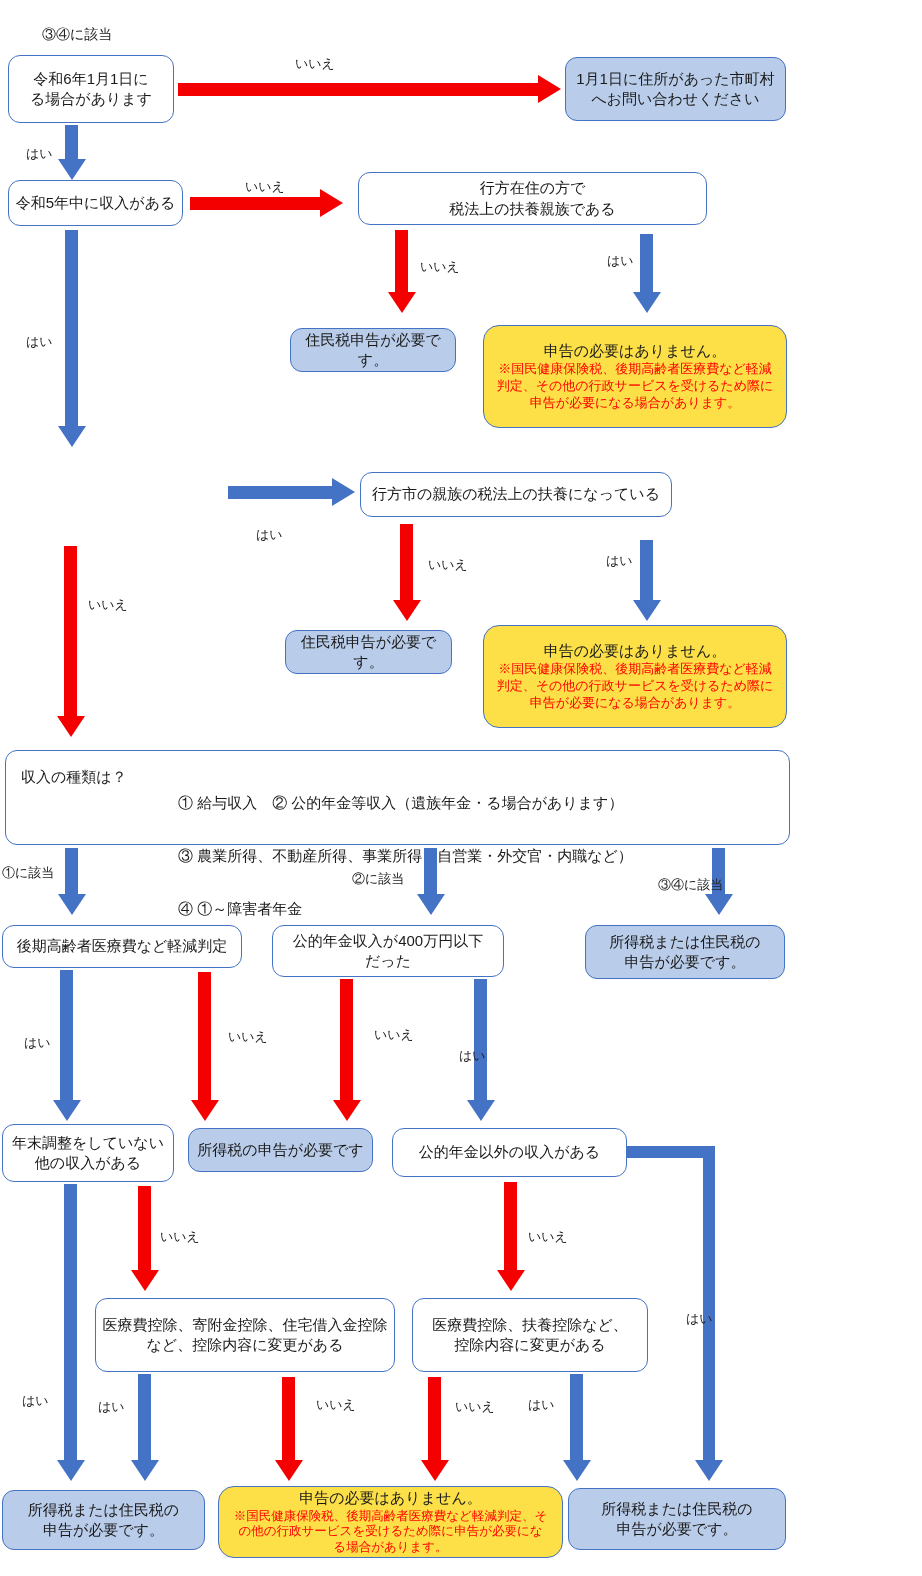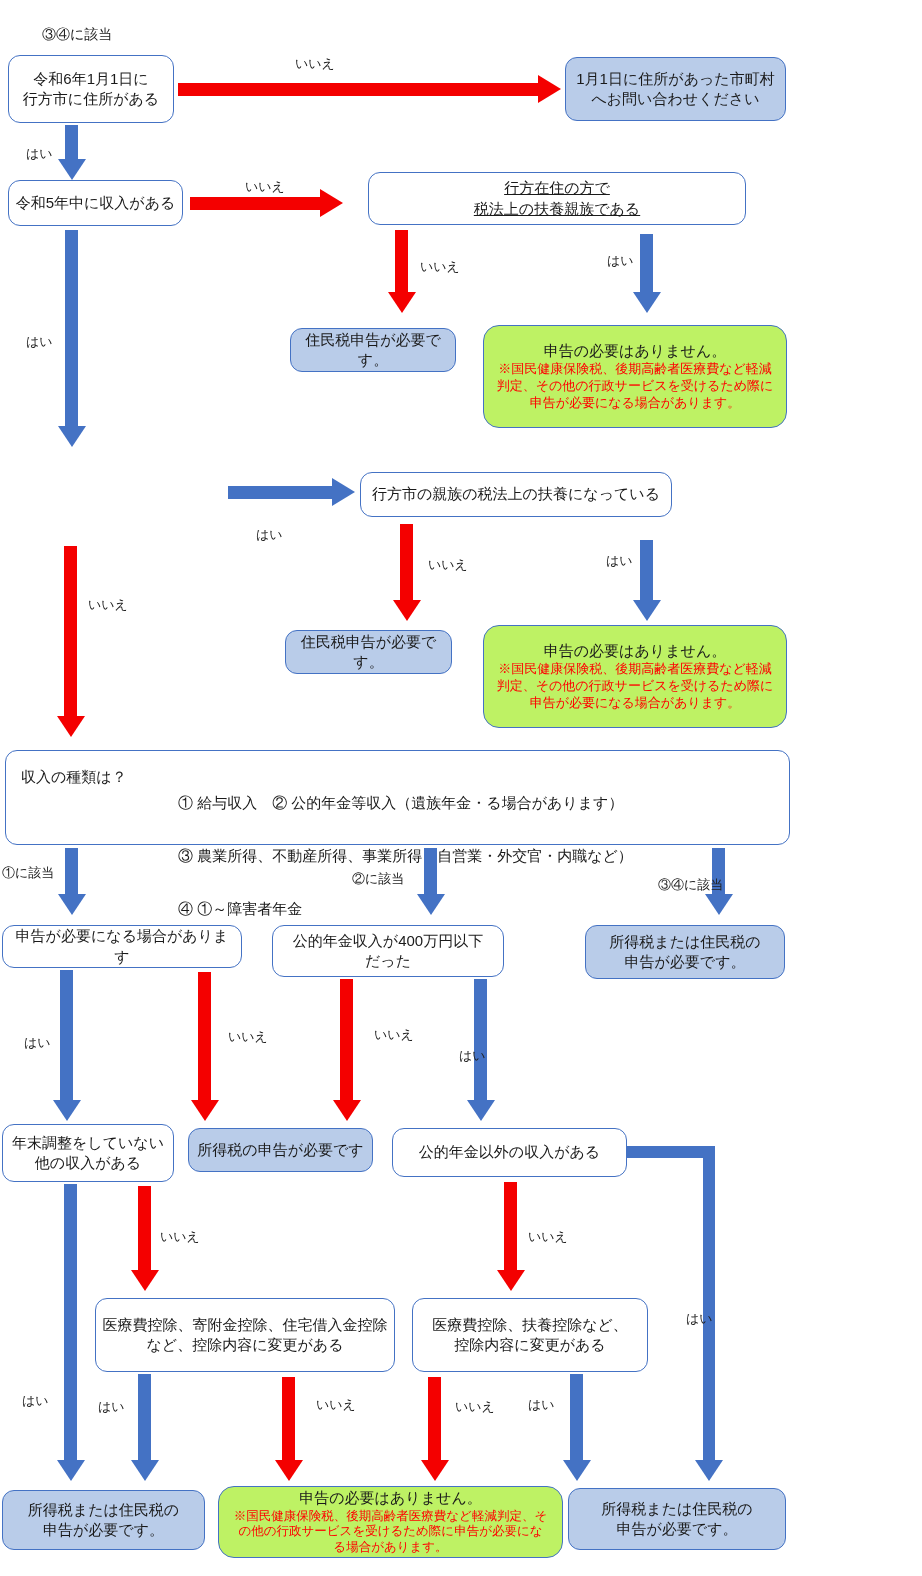--- a/index.html
+++ b/index.html
@@ -3,21 +3,21 @@
 <meta charset="utf-8">
 <style>
   html,body{margin:0;padding:0;background:#fff;}
   .canvas{position:relative;width:922px;height:1576px;background:#ffffff;
           font-family:"Liberation Sans",sans-serif;overflow:hidden;}
   .box{position:absolute;border:1.5px solid #4472C4;border-radius:12px;background:#fff;
        display:flex;align-items:center;justify-content:center;text-align:center;
        white-space:pre-line;font-size:15px;color:#1a1a1a;line-height:1.35;
        padding:4px 6px;box-sizing:border-box;}
   .fill-blue{background:#B9CCE9;}
-  .fill-green{background:#bef264;border-radius:16px;flex-direction:column;}
+  .fill-green{background:#fde047;border-radius:16px;flex-direction:column;}
   .note-title{font-size:15px;color:#1a1a1a;white-space:pre-line;}
   .note-red{font-size:13px;color:#FF0000;white-space:pre-line;line-height:1.3;}
   .note-red.small{font-size:12.5px;line-height:1.25;}
   .lbl{position:absolute;font-family:"Liberation Serif",serif;font-size:13px;color:#222;
        white-space:nowrap;}
   .shaft{position:absolute;}
   .red-bg{background:#F40000;}
   .blue-bg{background:#4472C4;}
   .head{position:absolute;width:0;height:0;}
   .head.down-red{border-left:14px solid transparent;border-right:14px solid transparent;border-top:21px solid #F40000;}
@@ -28,37 +28,37 @@
   .bigbox-list{position:absolute;left:172px;top:12px;text-align:left;font-size:15px;color:#1a1a1a;line-height:1.78;}
 </style>
 </head>
 <body>
 
 <div class="canvas">
 
   <div class="lbl" style="left:42px;top:26px;font-size:14px;">③④に該当</div>
 
   <div class="box" style="left:8px;top:55px;width:166px;height:68px;">令和6年1月1日に
-行方市に住所がある</div>
+る場合があります</div>
   <div class="shaft red-bg" style="left:178px;top:83px;width:142px;height:13px;"></div>
   <div class="shaft red-bg" style="left:300px;top:83px;width:238px;height:13px;"></div>
   <div class="head right-red" style="left:538px;top:75px;"></div>
   <div class="lbl" style="left:295px;top:55px;">いいえ</div>
   <div class="box fill-blue" style="left:565px;top:57px;width:221px;height:64px;">1月1日に住所があった市町村
 へお問い合わせください</div>
 
   <div class="shaft blue-bg" style="left:65px;top:125px;width:13px;height:36px;"></div>
   <div class="head down-blue" style="left:58px;top:159px;"></div>
   <div class="lbl" style="left:26px;top:145px;">はい</div>
 
   <div class="box" style="left:8px;top:180px;width:175px;height:46px;">令和5年中に収入がある</div>
   <div class="shaft red-bg" style="left:190px;top:197px;width:130px;height:13px;"></div>
   <div class="head right-red" style="left:320px;top:189px;"></div>
   <div class="lbl" style="left:245px;top:178px;">いいえ</div>
-  <div class="box" style="left:368px;top:172px;width:378px;height:53px;text-decoration:underline;">行方在住の方で
+  <div class="box" style="left:358px;top:172px;width:349px;height:53px;">行方在住の方で
 税法上の扶養親族である</div>
 
   <div class="shaft red-bg" style="left:395px;top:230px;width:13px;height:64px;"></div>
   <div class="head down-red" style="left:388px;top:292px;"></div>
   <div class="lbl" style="left:420px;top:258px;">いいえ</div>
   <div class="shaft blue-bg" style="left:640px;top:234px;width:13px;height:60px;"></div>
   <div class="head down-blue" style="left:633px;top:292px;"></div>
   <div class="lbl" style="left:607px;top:252px;">はい</div>
 
   <div class="box fill-blue" style="left:290px;top:328px;width:166px;height:44px;">住民税申告が必要です。</div>
@@ -109,21 +109,21 @@
   <div class="shaft blue-bg" style="left:65px;top:848px;width:13px;height:48px;"></div>
   <div class="head down-blue" style="left:58px;top:894px;"></div>
   <div class="lbl" style="left:2px;top:864px;">①に該当</div>
   <div class="shaft blue-bg" style="left:424px;top:848px;width:13px;height:48px;"></div>
   <div class="head down-blue" style="left:417px;top:894px;"></div>
   <div class="lbl" style="left:352px;top:870px;">②に該当</div>
   <div class="shaft blue-bg" style="left:712px;top:848px;width:13px;height:48px;"></div>
   <div class="head down-blue" style="left:705px;top:894px;"></div>
   <div class="lbl" style="left:628px;top:876px;margin-left:30px;">③④に該当</div>
 
-  <div class="box" style="left:2px;top:925px;width:240px;height:43px;">申告が必要になる場合があります</div>
+  <div class="box" style="left:2px;top:925px;width:240px;height:43px;">後期高齢者医療費など軽減判定</div>
   <div class="box" style="left:272px;top:925px;width:232px;height:52px;">公的年金収入が400万円以下
 だった</div>
   <div class="box fill-blue" style="left:585px;top:925px;width:200px;height:54px;">所得税または住民税の
 申告が必要です。</div>
 
   <div class="shaft blue-bg" style="left:60px;top:970px;width:13px;height:132px;"></div>
   <div class="head down-blue" style="left:53px;top:1100px;"></div>
   <div class="lbl" style="left:24px;top:1034px;">はい</div>
   <div class="shaft red-bg" style="left:198px;top:972px;width:13px;height:130px;"></div>
   <div class="head down-red" style="left:191px;top:1100px;"></div>

